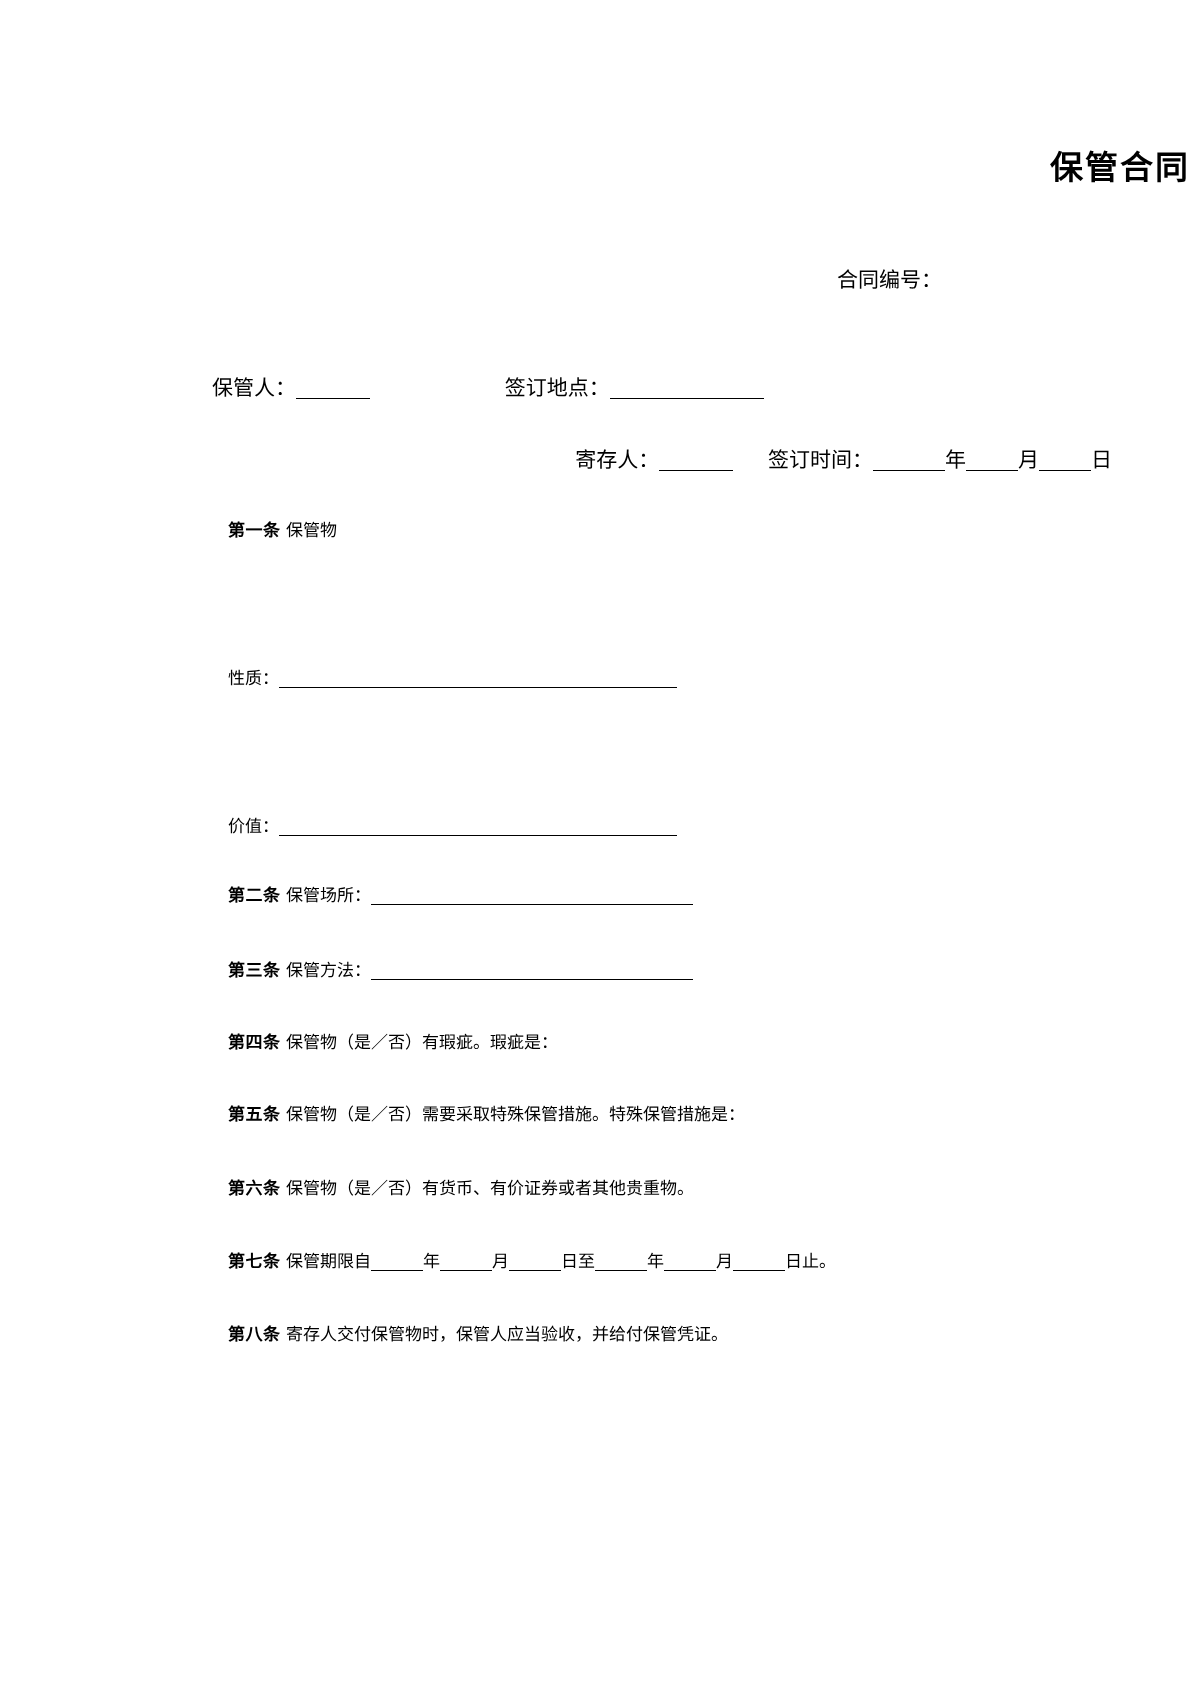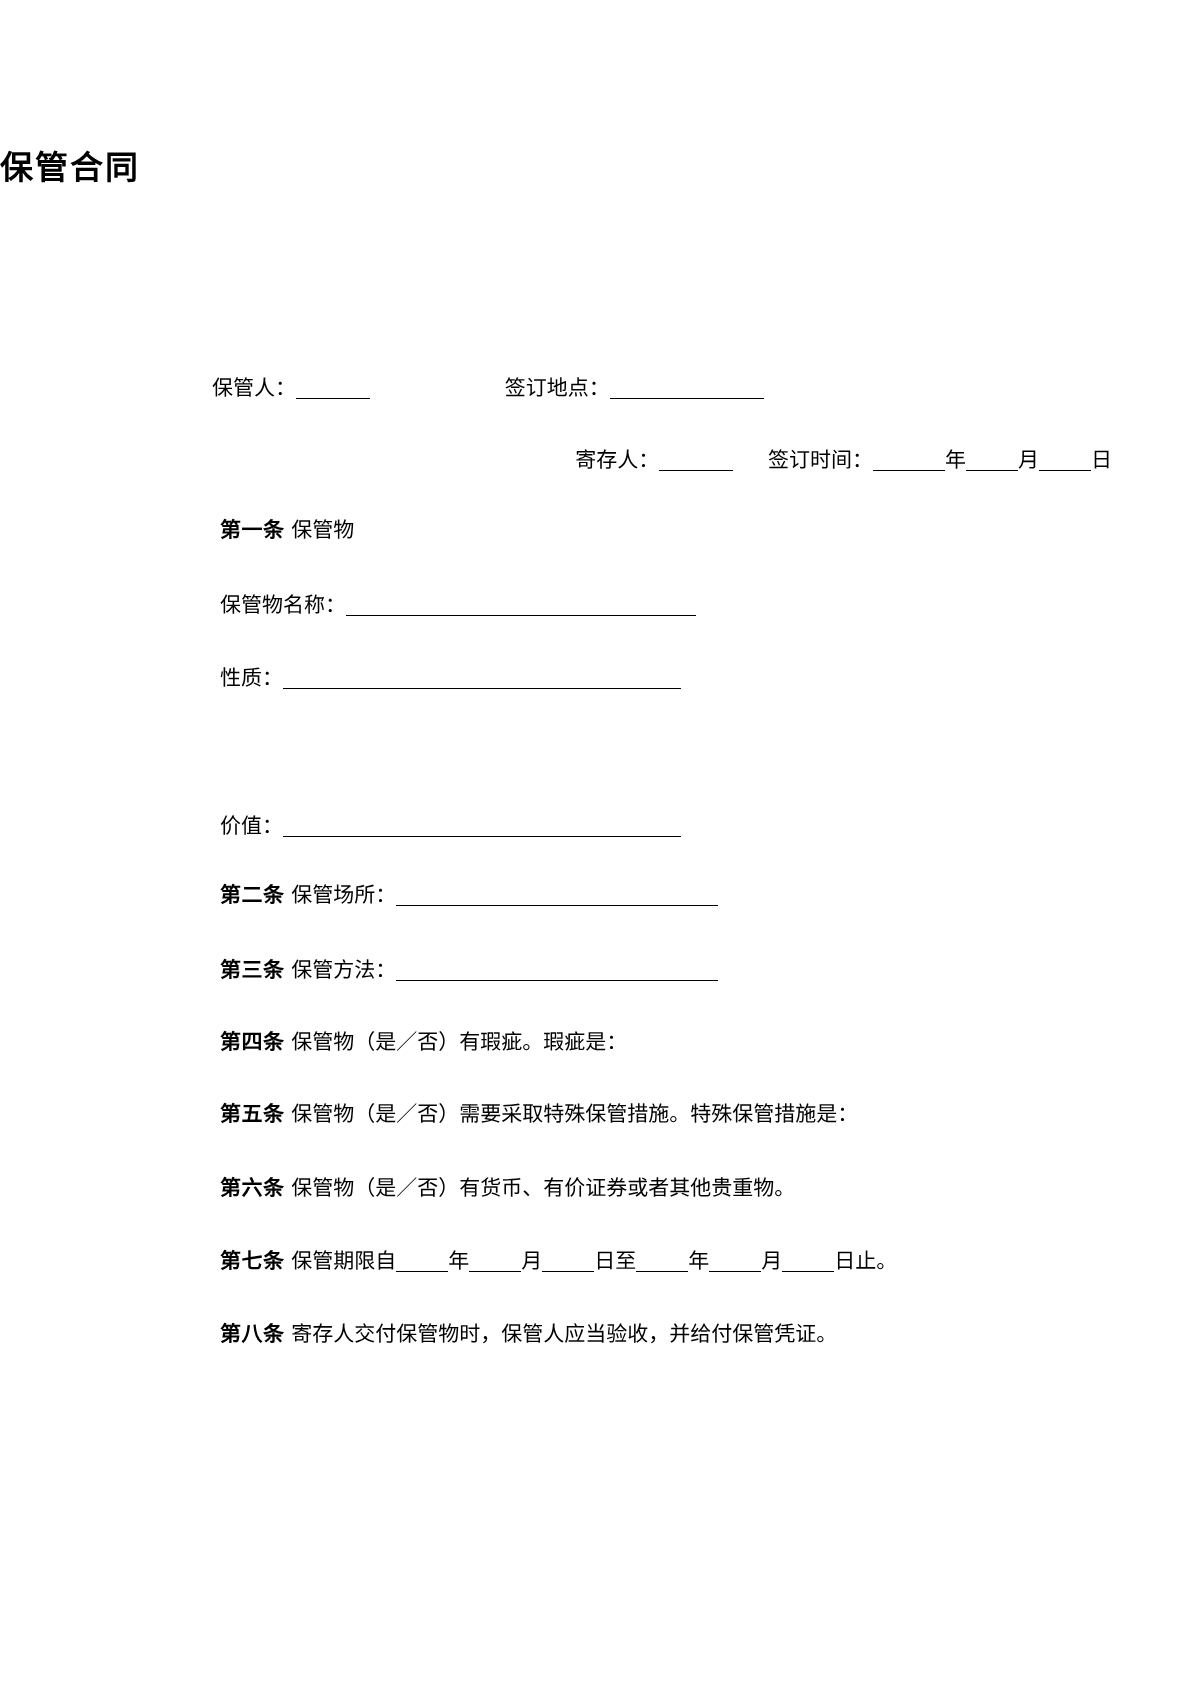--- a/index.html
+++ b/index.html
@@ -21,21 +21,21 @@
     overflow: hidden;
     box-sizing: border-box;
   }
 
   
   .doc-title {
     position: absolute;
     top: 146px;
     left: 0;
     width: 1190px;
-    text-align: left;
+    text-align: right;
     font-size: 33px;
     font-weight: bold;
     letter-spacing: 2px;
     line-height: 44px;
     white-space: nowrap;
   }
 
   
   .contract-no {
     position: absolute;
@@ -46,22 +46,22 @@
     box-sizing: border-box;
     text-align: right;
     font-size: 21px;
     line-height: 32px;
     white-space: nowrap;
   }
 
   
   .line {
     position: absolute;
-    left: 220px;
-    font-size: 21px;
+    left: 228px;
+    font-size: 17px;
     line-height: 32px;
     white-space: nowrap;
   }
 
   
   .party-row {
     position: absolute;
     left: 212px;
     width: 900px;
     font-size: 21px;
@@ -103,20 +103,21 @@
   .b-xl   { width: 398px; }
   .b-field{ width: 322px; }
 </style>
 </head>
 <body>
 
 <div id="page">
 
   <div class="doc-title">保管合同</div>
 
+  <div class="contract-no">合同编号：</div>
 
   <div class="party-row" style="top:372px;">
     <span class="col-left">
       <span>保管人：</span><span class="blank b-sm"></span>
     </span>
     <span class="col-right">
       <span>签订地点：</span><span class="blank b-md"></span>
     </span>
   </div>
 
@@ -127,23 +128,20 @@
     <span class="col-right">
       <span>签订时间：</span><span class="blank b-date"></span><span>年</span><span class="blank b-date2"></span><span>月</span><span class="blank b-date2"></span><span>日</span>
     </span>
   </div>
 
   <div class="line" style="top:514px;">
     <span class="art-no">第一条</span>
     <span class="art-body">保管物</span>
   </div>
 
-  <div class="line" style="top:589px;">
-    <span>保管物名称：</span><span class="blank b-lg"></span>
-  </div>
 
   <div class="line" style="top:662px;">
     <span>性质：</span><span class="blank b-xl"></span>
   </div>
 
 
   <div class="line" style="top:810px;">
     <span>价值：</span><span class="blank b-xl"></span>
   </div>
 

